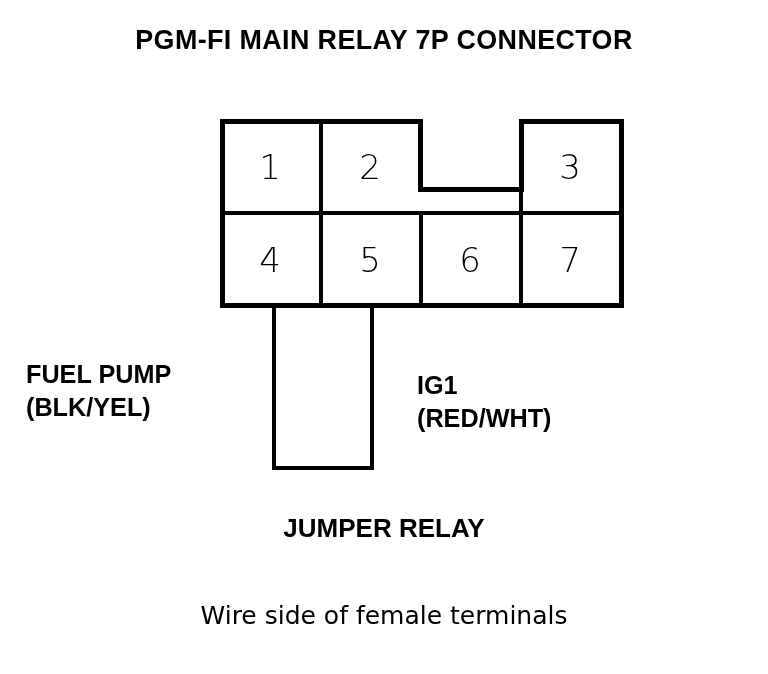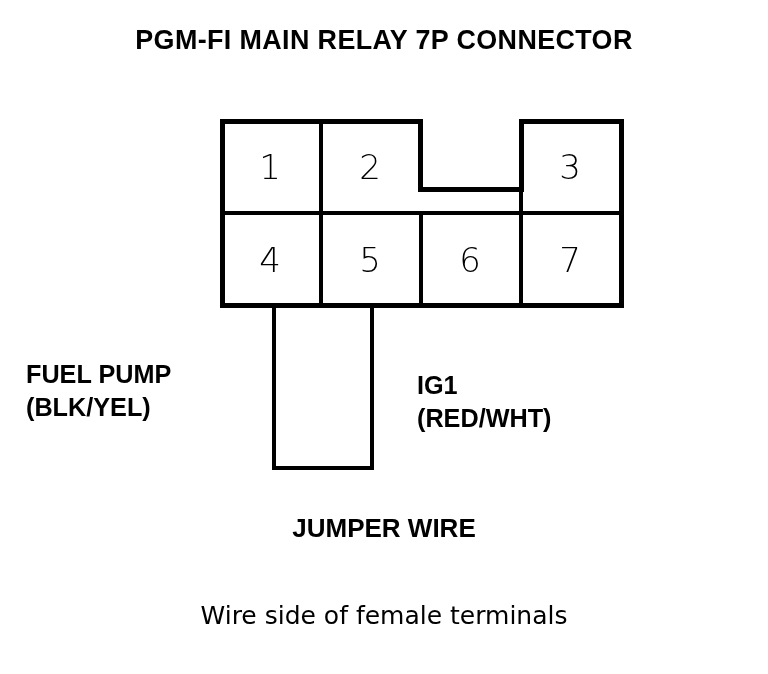--- a/index.html
+++ b/index.html
@@ -169,17 +169,17 @@
   <div class="wirelabel label-fuelpump">
     <div>FUEL PUMP</div>
     <div>(BLK/YEL)</div>
   </div>
 
   <div class="wirelabel label-ig1">
     <div>IG1</div>
     <div>(RED/WHT)</div>
   </div>
 
-  <div class="caption-jumper">JUMPER WIRE</div>
+  <div class="caption-jumper">JUMPER RELAY</div>
 
   <div class="caption-note">Wire side of female terminals</div>
 
 </div>
 
 </body></html>

